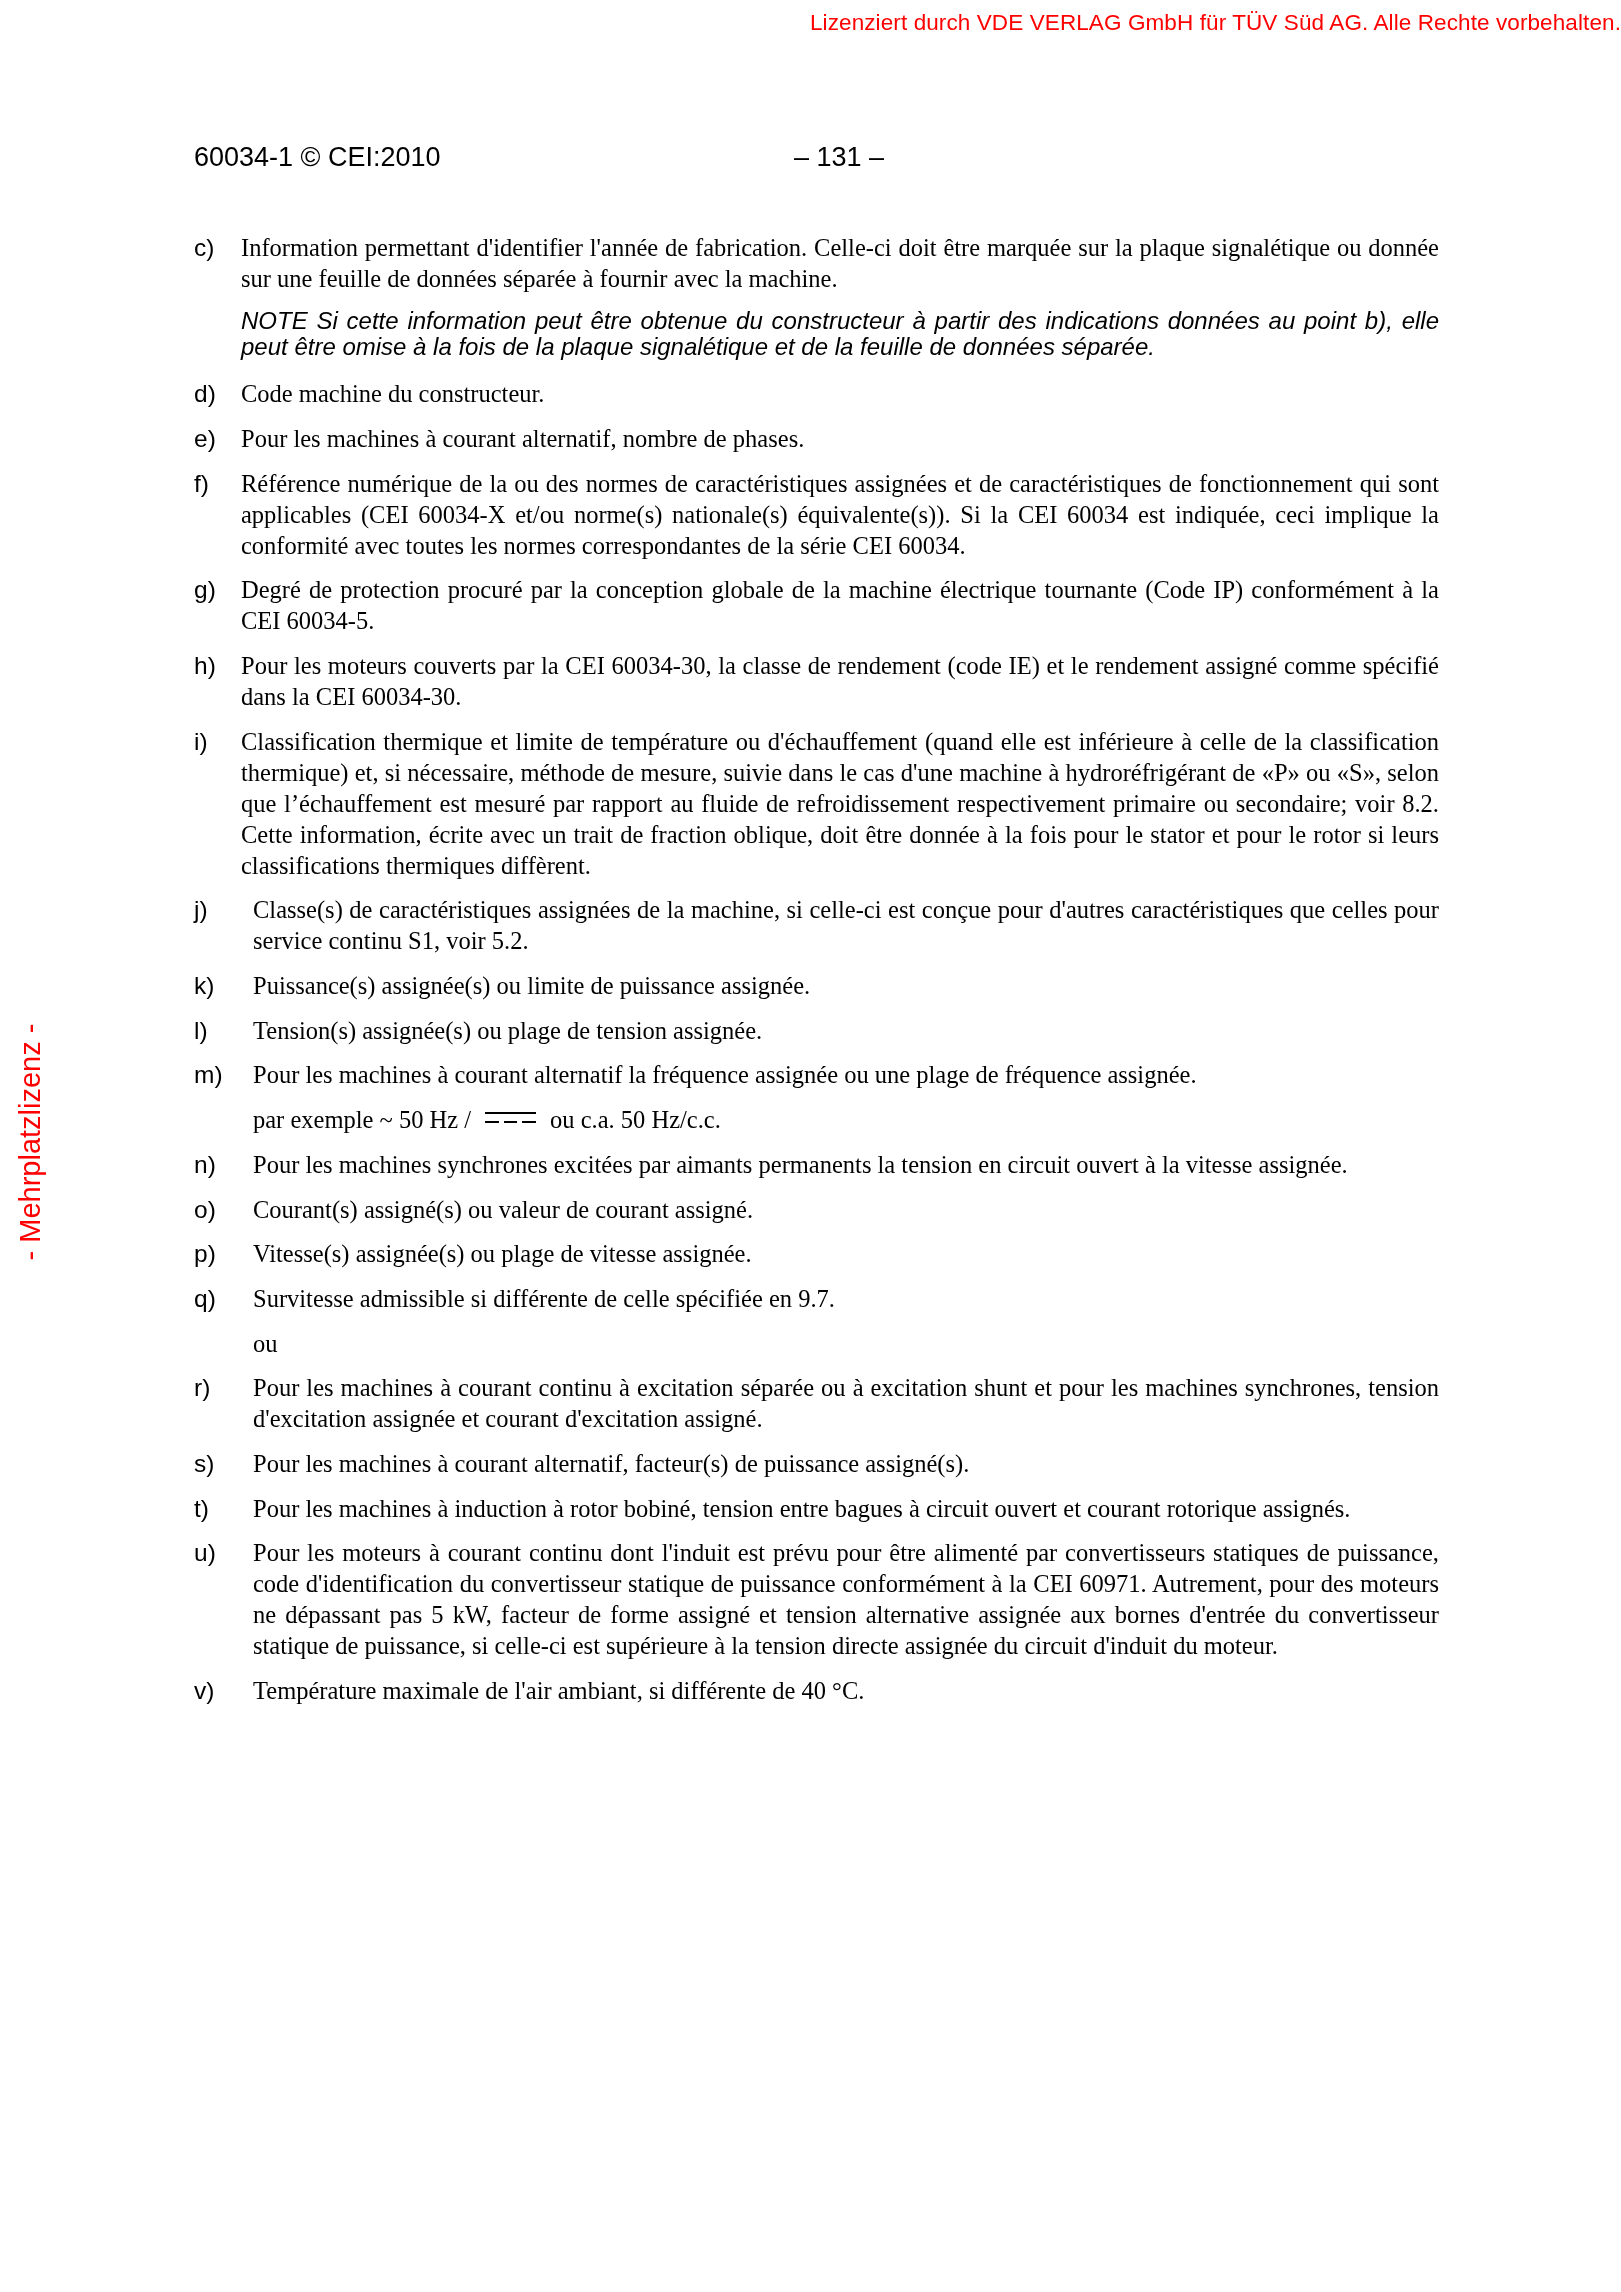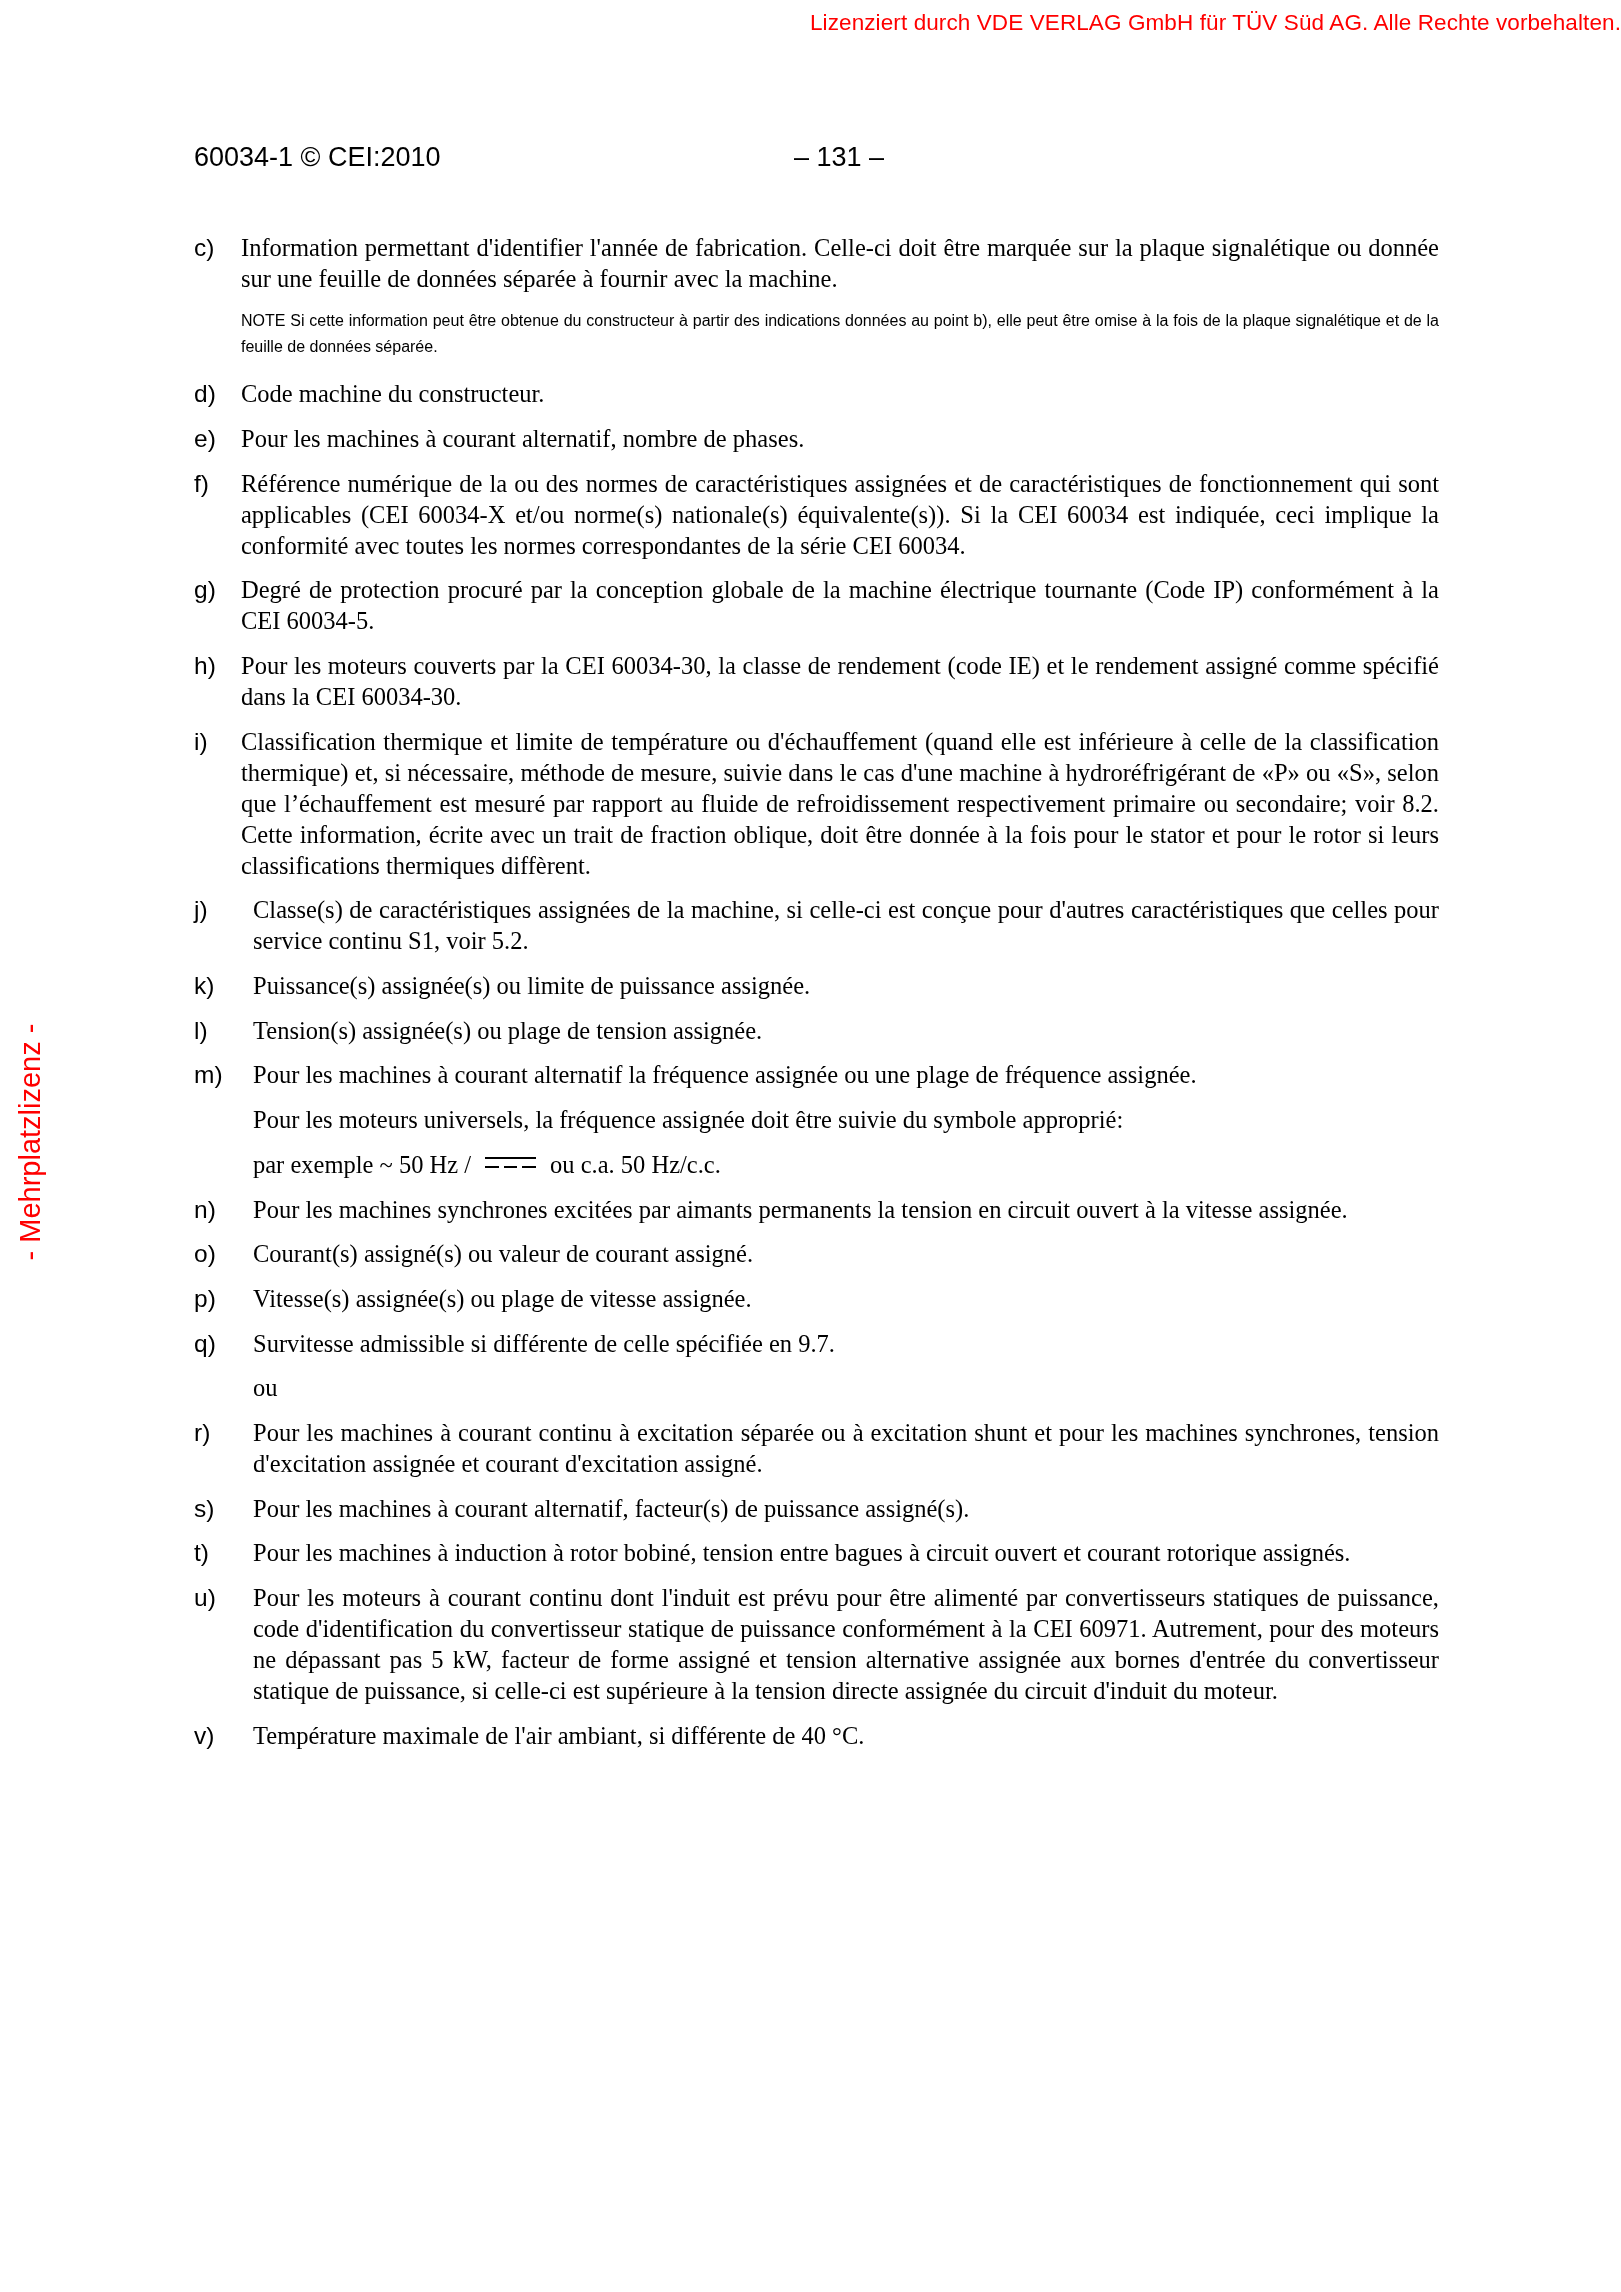--- a/index.html
+++ b/index.html
@@ -26,22 +26,23 @@
   .content {
     position: absolute; top: 232px; left: 194px; width: 1245px;
     font-size: 24.5px; line-height: 31px;
   }
   .item { position: relative; padding-left: 47px; margin-bottom: 13.7px; text-align: justify; }
   .item.wide { padding-left: 59px; }
   .item .lbl { position: absolute; left: 0; top: 0; }
   .item p { margin: 0; font-family: Liberation Serif, serif; }
   .item .sub { margin-top: 13.7px; }
   .note {
-    padding-left: 47px; font-size: 16px; line-height: 26.5px; text-align: justify;
+    padding-left: 47px; font-size: 24px; line-height: 26.5px; text-align: justify;
     margin: 3.9px 0 17.6px 0;
+    font-style: italic;
   }
   .dc-symbol {
     display: inline-block; width: 55px; height: 21.6px; position: relative; vertical-align: -2px;
     margin: 0 5.9px;
   }
   .dc-symbol .solid { position: absolute; left: 2px; right: 2px; top: 3.9px; height: 2px; background: #000; }
   .dc-symbol .dash { position: absolute; top: 12.7px; height: 2px; width: 13.7px; background: #000; }
 </style>
 </head>
 <body>
@@ -103,21 +104,20 @@
   </div>
 
   <div class="item wide">
     <span class="lbl">l)</span>
     <p>Tension(s) assignée(s) ou plage de tension assignée.</p>
   </div>
 
   <div class="item wide">
     <span class="lbl">m)</span>
     <p>Pour les machines à courant alternatif la fréquence assignée ou une plage de fréquence assignée.</p>
-    <p class="sub">Pour les moteurs universels, la fréquence assignée doit être suivie du symbole approprié:</p>
     <p class="sub">
       <span>par exemple ~ 50 Hz /</span>
       <span class="dc-symbol">
         <span class="solid"></span>
         <span class="dash" style="left:2px"></span>
         <span class="dash" style="left:20.6px"></span>
         <span class="dash" style="left:39px"></span>
       </span>
       <span>ou c.a. 50 Hz/c.c.</span>
     </p>

